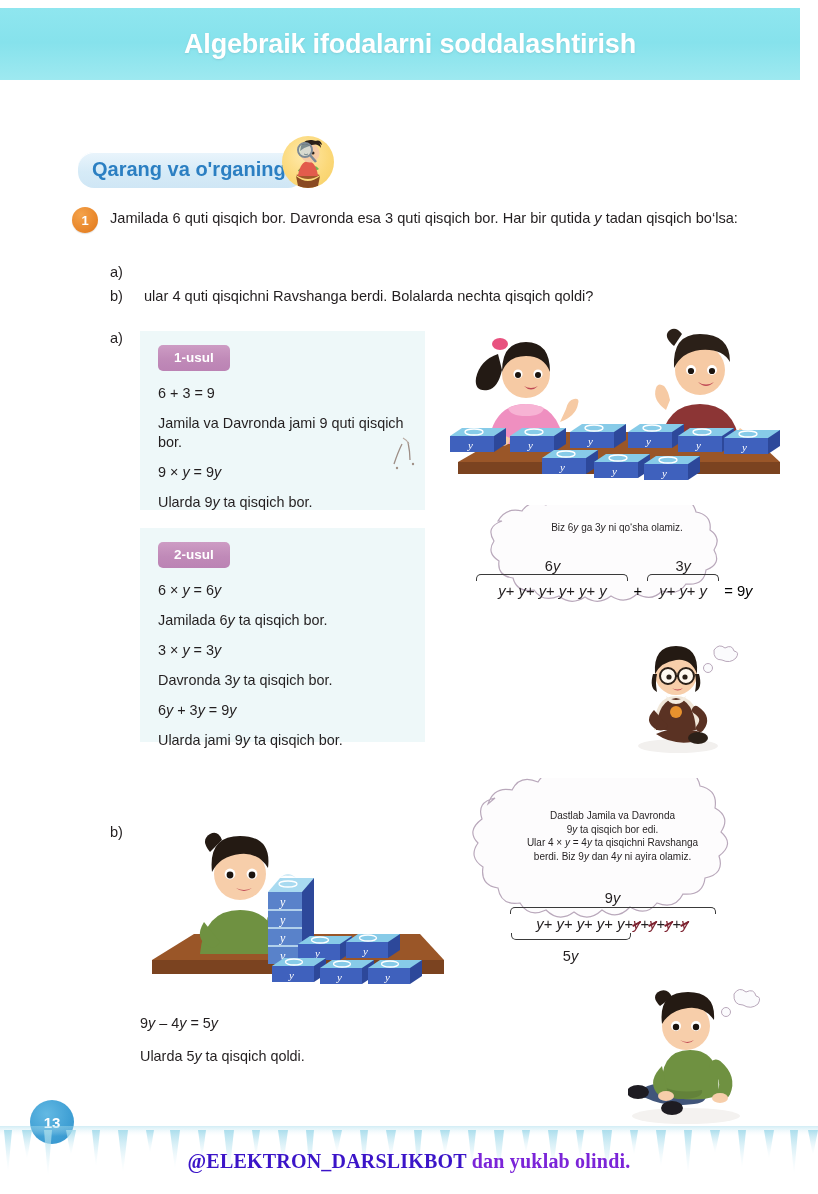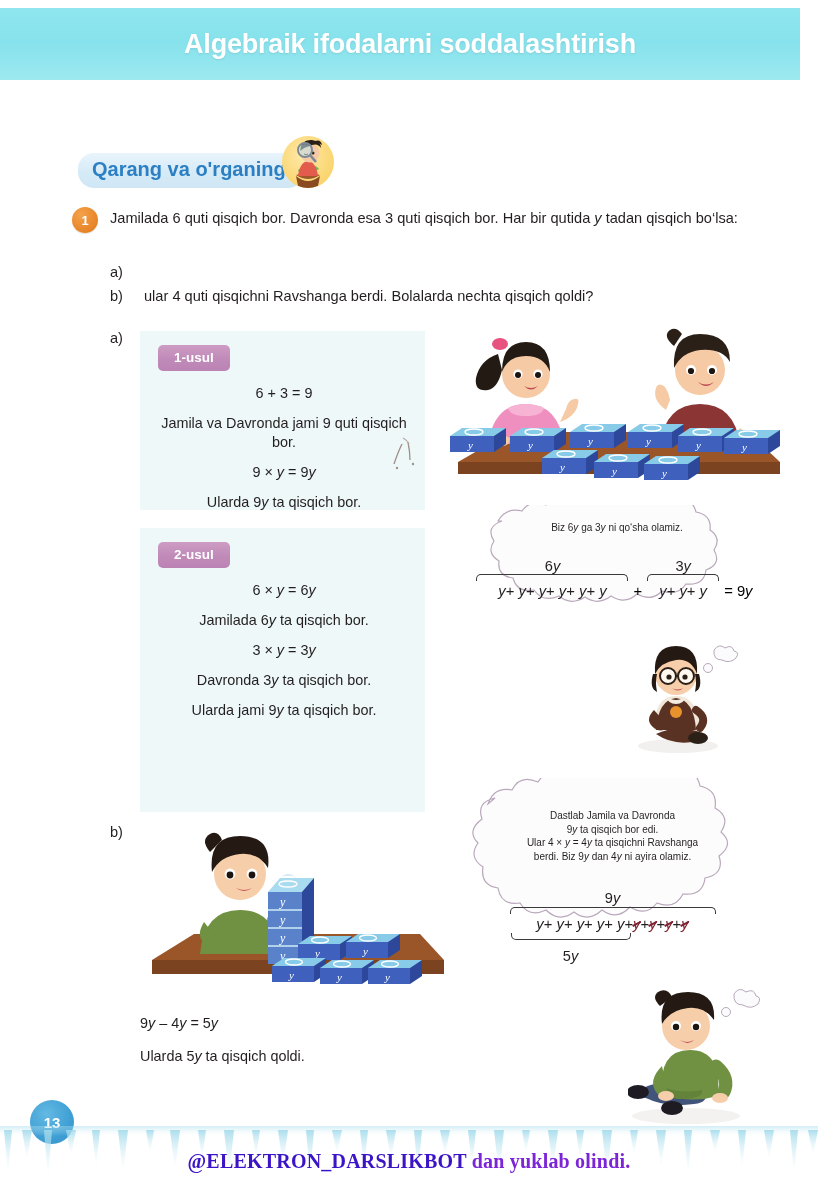--- a/index.html
+++ b/index.html
@@ -60,24 +60,23 @@
 
   
   .ab-label { position:absolute; font-size:14.6px; color:#231f20; }
   .lbl-a { left:110px; top:330px; }
   .lbl-b { left:110px; top:824px; }
 
   
   .mbox {
     position:absolute; left:140px; width:285px;
     background:#eef8f9;
-    text-align:center;
   }
   .mbox-1 { top:331px; height:179px; }
-  .mbox-2 { top:528px; height:284px; }
+  .mbox-2 { top:528px; height:214px; }
   .usul-badge {
     position:absolute; left:18px; top:14px;
     background: linear-gradient(180deg,#cd9cc4 0%, #c08ab8 55%, #bb83b4 100%);
     color:#fff; font-size:13.5px; font-weight:bold;
     padding:5px 16px 6px 16px; border-radius:5px;
   }
   .mlines { position:absolute; left:18px; width:252px; }
   .mlines.p1 { top:53px; }
   .mlines.p2 { top:53px; }
   .mline { font-size:14.4px; color:#231f20; line-height:1.32; margin-bottom:11px; }
@@ -219,20 +218,21 @@
       </div>
   </div>
 
   <div class="mbox mbox-2">
     <div class="usul-badge">2-usul</div>
     <div class="mlines p2" id="m2lines">
         <div class="mline"><span>6 × </span><i>y</i><span> = 6</span><i>y</i></div>
         <div class="mline"><span>Jamilada 6</span><i>y</i><span> ta qisqich bor.</span></div>
         <div class="mline"><span>3 × </span><i>y</i><span> = 3</span><i>y</i></div>
         <div class="mline"><span>Davronda 3</span><i>y</i><span> ta qisqich bor.</span></div>
+        <div class="mline"><span>6</span><i>y</i><span> + 3</span><i>y</i><span>  = 9</span><i>y</i></div>
         <div class="mline"><span>Ularda jami 9</span><i>y</i><span> ta qisqich bor.</span></div>
       </div>
   </div>
 
   <div class="illus il-top">
     <svg width="340" height="196" viewBox="0 0 340 196">
 
       <path d="M10 150 L62 120 L300 120 L332 150 Z" fill="#9a5628"></path>
       <path d="M10 150 L332 150 L332 162 L10 162 Z" fill="#7b4320"></path>
 

